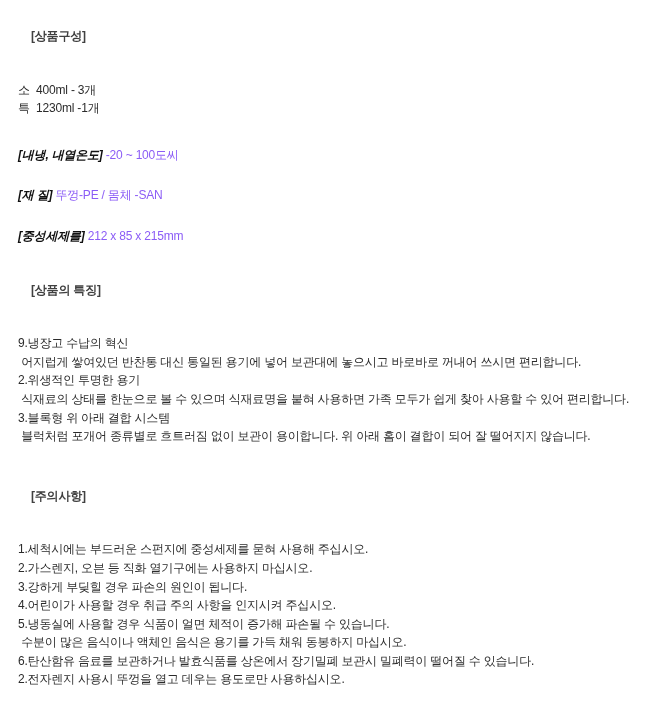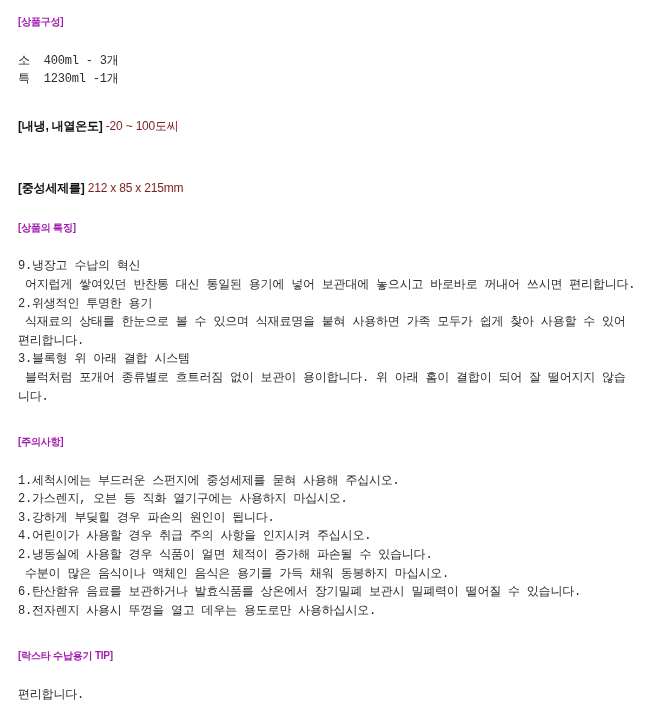--- a/index.html
+++ b/index.html
@@ -19,44 +19,44 @@
   .page {
     padding: 14px 18px 0 18px;
     box-sizing: border-box;
     width: 655px;
   }
   .section {
     margin: 0 0 6px 0;
   }
   .sec-title {
     font-weight: bold;
-    font-size: 10px;
-    color: #a21caf;
+    font-size: 12px;
+    color: #404040;
     letter-spacing: -0.2px;
-    margin: 0;
+    margin: 13px;
     padding: 0;
   }
   .gap-lg { height: 22px; }
   .line {
     margin: 0;
     padding: 0;
     font-size: 12px;
     color: #2b2b2b;
     letter-spacing: -0.2px;
     white-space: pre-wrap;
-    font-family: Liberation Mono, monospace;
   }
   .kv {
     font-size: 12px;
     letter-spacing: -0.2px;
-    color: #7f1d1d;
+    color: #8b5cf6;
   }
   .inline-title {
     font-weight: bold;
     color: #111111;
+    font-style: italic;
   }
   .spec-row {
     margin: 0;
     padding: 0;
   }
 </style>
 </head>
 <body>
 
 <div class="page">
@@ -69,20 +69,23 @@
   </div>
 
   <div class="gap-lg"></div>
 
   <div class="section spec-row">
     <span class="kv inline-title">[내냉, 내열온도]</span><span class="kv">&nbsp;</span><span class="kv">-20 ~ 100도씨</span>
   </div>
 
   <div class="gap-lg"></div>
 
+  <div class="section spec-row">
+    <span class="kv inline-title">[재   질]</span><span class="kv">&nbsp;</span><span class="kv">뚜껑-PE / 몸체 -SAN</span>
+  </div>
 
   <div class="gap-lg"></div>
 
   <div class="section spec-row">
     <span class="kv inline-title">[중성세제를]</span><span class="kv">&nbsp;</span><span class="kv">212 x 85 x 215mm</span>
   </div>
 
   <div class="gap-lg"></div>
 
   <div class="section">
@@ -98,24 +101,24 @@
 
   <div class="gap-lg"></div>
 
   <div class="section">
     <p class="sec-title">[주의사항]</p>
     <div class="gap-lg"></div>
     <p class="line">1.세척시에는 부드러운 스펀지에 중성세제를 묻혀 사용해 주십시오.</p>
     <p class="line">2.가스렌지, 오븐 등 직화 열기구에는 사용하지 마십시오.</p>
     <p class="line">3.강하게 부딪힐 경우 파손의 원인이 됩니다.</p>
     <p class="line">4.어린이가 사용할 경우 취급 주의 사항을 인지시켜 주십시오.</p>
-    <p class="line">2.냉동실에 사용할 경우 식품이 얼면 체적이 증가해 파손될 수 있습니다.</p>
+    <p class="line">5.냉동실에 사용할 경우 식품이 얼면 체적이 증가해 파손될 수 있습니다.</p>
     <p class="line"> 수분이 많은 음식이나 액체인 음식은 용기를 가득 채워 동봉하지 마십시오.</p>
     <p class="line">6.탄산함유 음료를 보관하거나 발효식품를 상온에서 장기밀폐 보관시 밀폐력이 떨어질 수 있습니다.</p>
-    <p class="line">8.전자렌지 사용시 뚜껑을 열고 데우는 용도로만 사용하십시오.</p>
+    <p class="line">2.전자렌지 사용시 뚜껑을 열고 데우는 용도로만 사용하십시오.</p>
   </div>
 
   <div class="gap-lg"></div>
 
   <div class="section">
     <p class="sec-title">[락스타 수납용기 TIP]</p>
     <div class="gap-lg"></div>
     <p class="line">편리합니다.</p>
 
   </div>

